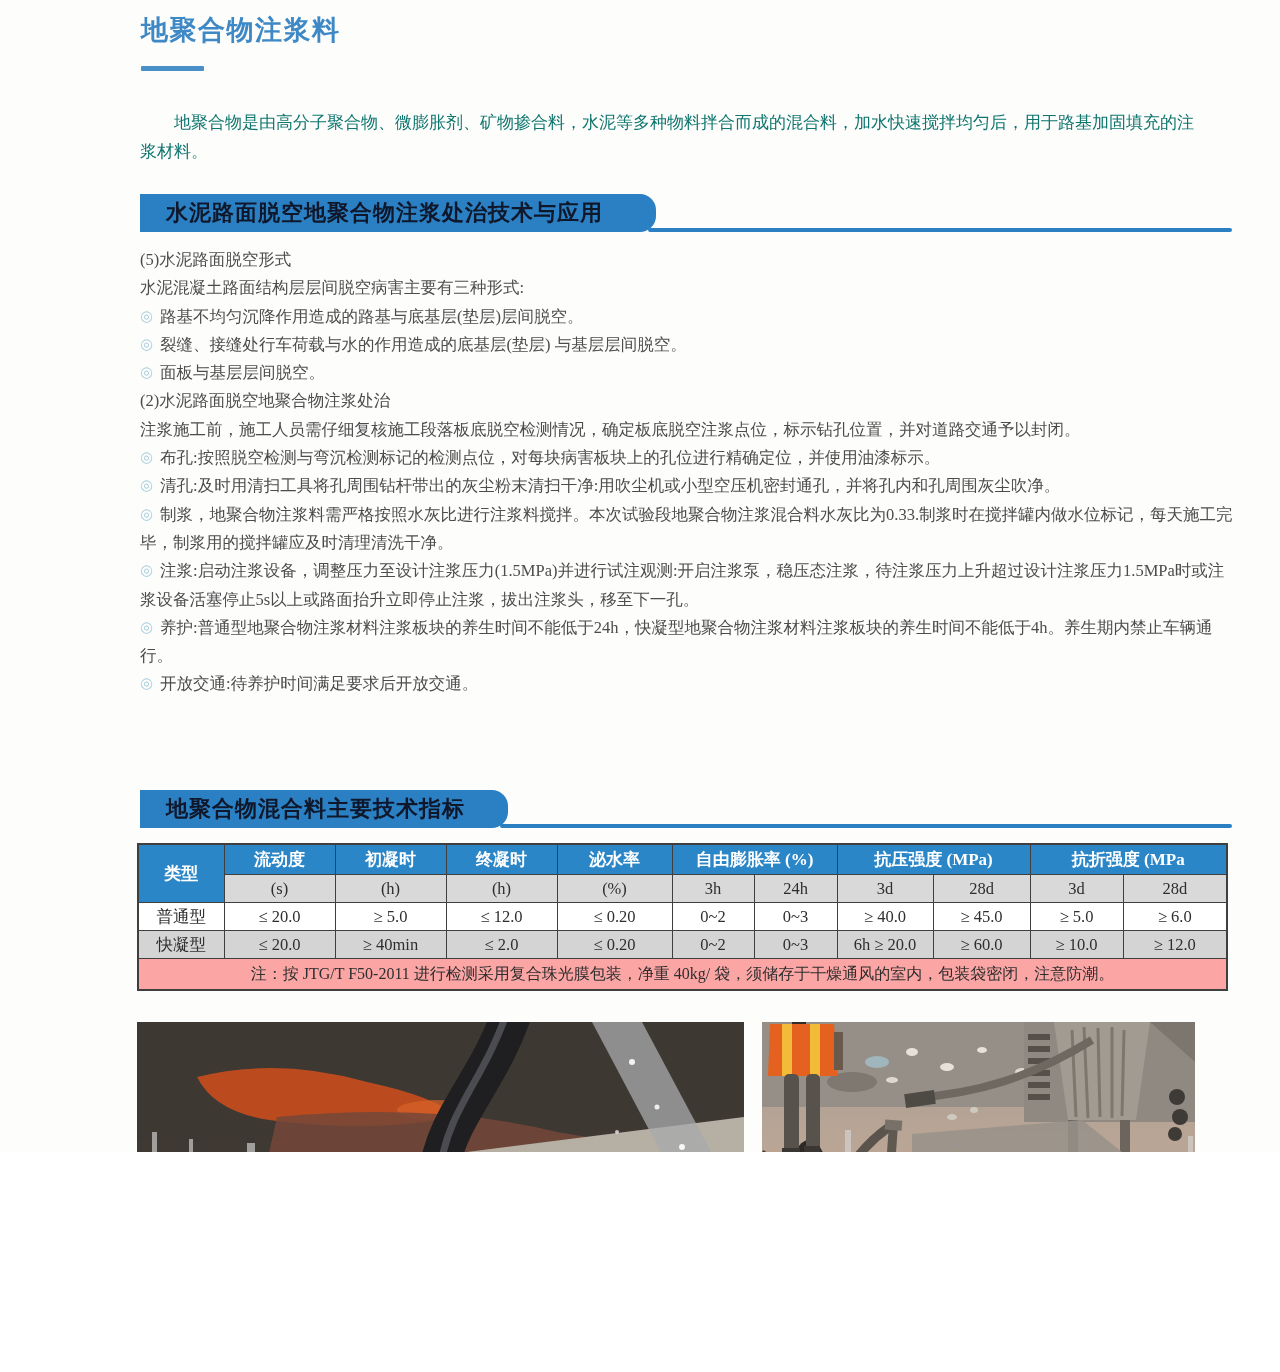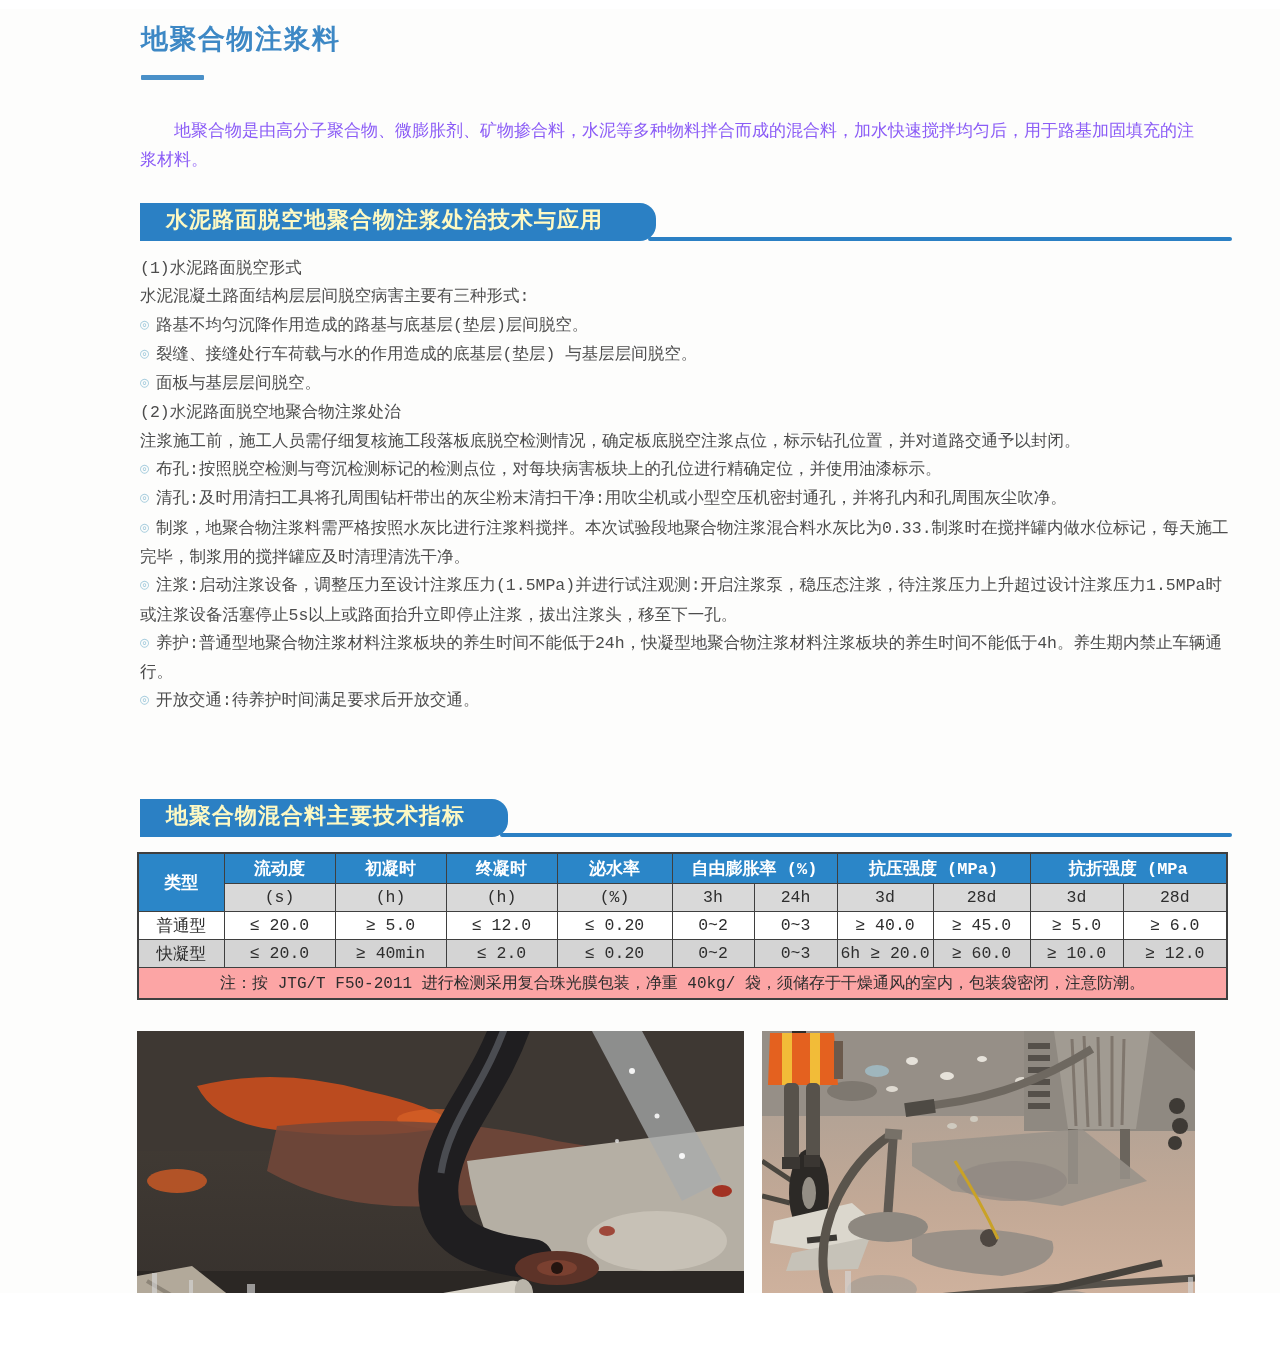--- a/index.html
+++ b/index.html
@@ -1,36 +1,35 @@
 <!DOCTYPE html>
 <html><head>
 <meta charset="utf-8">
 <style>
   html,body { margin:0; padding:0; background:#ffffff; }
   .page {
-    position:relative; width:1280px; height:1284px; overflow:hidden;
-    background:#fdfdfc; font-family:Liberation Mono, monospace;
+    position:relative; width:1280px; height:1152px; overflow:hidden;
+    background:#fdfdfc; font-family:Liberation Serif, serif;
     color:#4c4c4c;
-    margin-top:9px;
   }
   .page-title {
     position:absolute; left:141px; top:12px;
     font-size:27px; font-weight:bold; color:#3d88c5; letter-spacing:1.5px;
   }
   .title-underline {
     position:absolute; left:141px; top:66px; width:63px; height:5px;
     background:#4a90c8; border-radius:1px;
   }
   .intro {
     position:absolute; left:140px; top:108px; width:1066px;
-    font-size:17px; line-height:29px; text-indent:2em; color:#8b5cf6;
+    font-size:17px; line-height:29px; text-indent:2em; color:#0f766e;
   }
   .banner {
     position:absolute; left:140px; height:38px; box-sizing:border-box;
-    background:#2b80c4; color:#fef9c3; font-size:22px; font-weight:bold;
+    background:#2b80c4; color:#0f172a; font-size:22px; font-weight:bold;
     line-height:38px; padding-left:26px; letter-spacing:1px;
     border-radius:0 16px 16px 0;
   }
   .banner-1 { top:194px; width:516px; }
   .banner-2 { top:790px; width:368px; }
   .banner-line { position:absolute; height:4px; background:#2b80c4; border-radius:2px; }
   .banner-line-1 { left:648px; top:228px; width:584px; }
   .banner-line-2 { left:500px; top:824px; width:732px; }
   .list {
     position:absolute; left:140px; top:246px; width:1094px;
@@ -73,21 +72,21 @@
 
   <div class="page-title">地聚合物注浆料</div>
   <div class="title-underline"></div>
 
   <div class="intro">地聚合物是由高分子聚合物、微膨胀剂、矿物掺合料，水泥等多种物料拌合而成的混合料，加水快速搅拌均匀后，用于路基加固填充的注浆材料。</div>
 
   <div class="banner banner-1">水泥路面脱空地聚合物注浆处治技术与应用</div>
   <div class="banner-line banner-line-1"></div>
 
   <div class="list">
-    <div class="li"><span>(1)水泥路面脱空形式</span></div>
+    <div class="li"><span>(5)水泥路面脱空形式</span></div>
     <div class="li"><span>水泥混凝土路面结构层层间脱空病害主要有三种形式:</span></div>
     <div class="li"><span class="bullet">◎</span><span>路基不均匀沉降作用造成的路基与底基层(垫层)层间脱空。</span></div>
     <div class="li"><span class="bullet">◎</span><span>裂缝、接缝处行车荷载与水的作用造成的底基层(垫层) 与基层层间脱空。</span></div>
     <div class="li"><span class="bullet">◎</span><span>面板与基层层间脱空。</span></div>
     <div class="li"><span>(2)水泥路面脱空地聚合物注浆处治</span></div>
     <div class="li"><span>注浆施工前，施工人员需仔细复核施工段落板底脱空检测情况，确定板底脱空注浆点位，标示钻孔位置，并对道路交通予以封闭。</span></div>
     <div class="li"><span class="bullet">◎</span><span>布孔:按照脱空检测与弯沉检测标记的检测点位，对每块病害板块上的孔位进行精确定位，并使用油漆标示。</span></div>
     <div class="li"><span class="bullet">◎</span><span>清孔:及时用清扫工具将孔周围钻杆带出的灰尘粉末清扫干净:用吹尘机或小型空压机密封通孔，并将孔内和孔周围灰尘吹净。</span></div>
     <div class="li"><span class="bullet">◎</span><span>制浆，地聚合物注浆料需严格按照水灰比进行注浆料搅拌。本次试验段地聚合物注浆混合料水灰比为0.33.制浆时在搅拌罐内做水位标记，每天施工完毕，制浆用的搅拌罐应及时清理清洗干净。</span></div>
     <div class="li"><span class="bullet">◎</span><span>注浆:启动注浆设备，调整压力至设计注浆压力(1.5MPa)并进行试注观测:开启注浆泵，稳压态注浆，待注浆压力上升超过设计注浆压力1.5MPa时或注浆设备活塞停止5s以上或路面抬升立即停止注浆，拔出注浆头，移至下一孔。</span></div>

